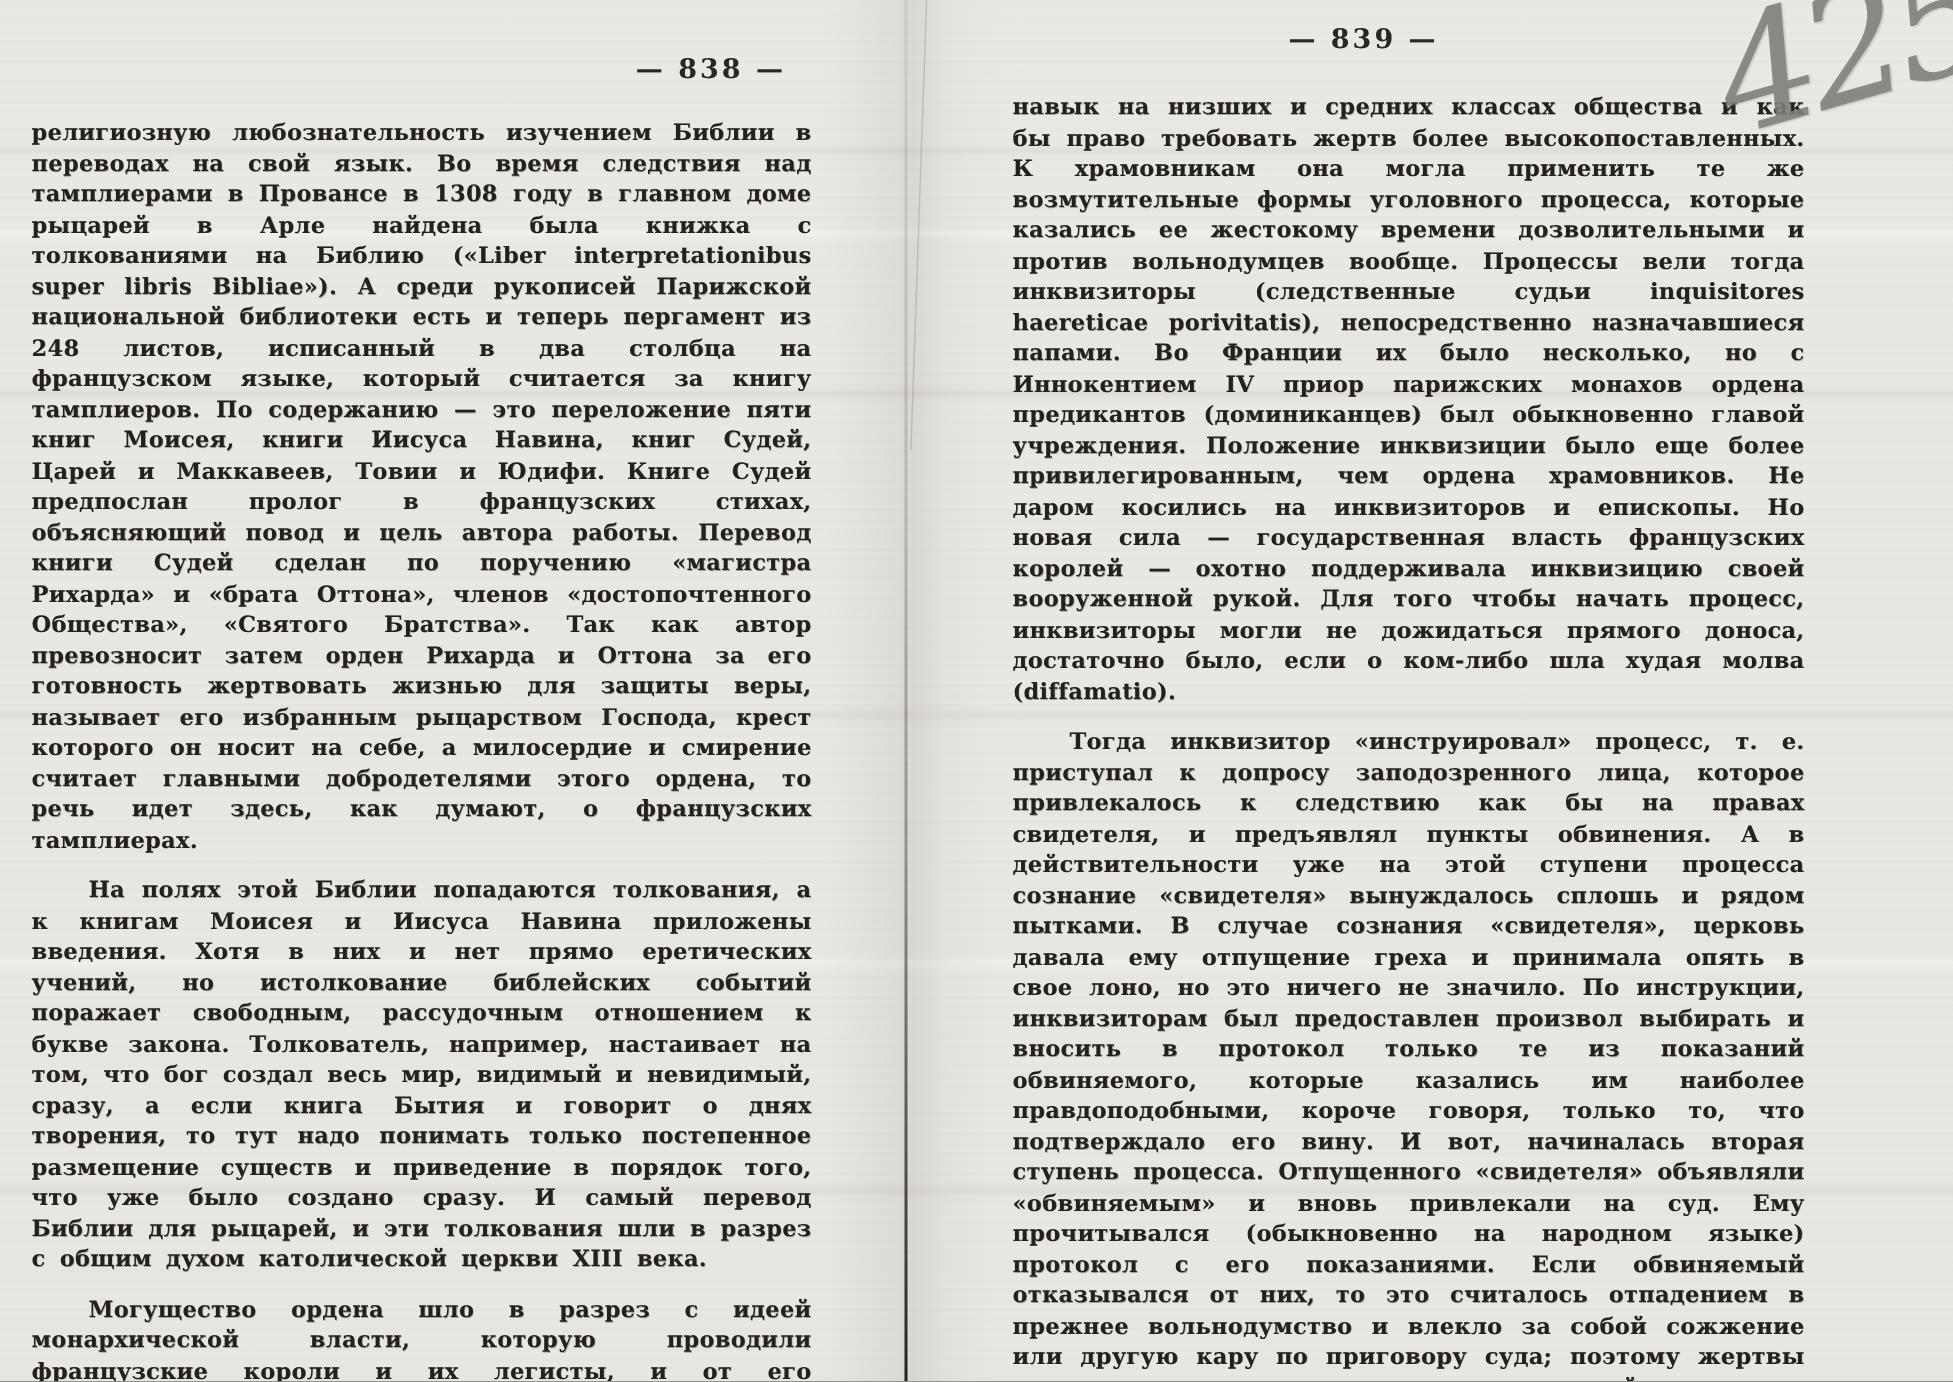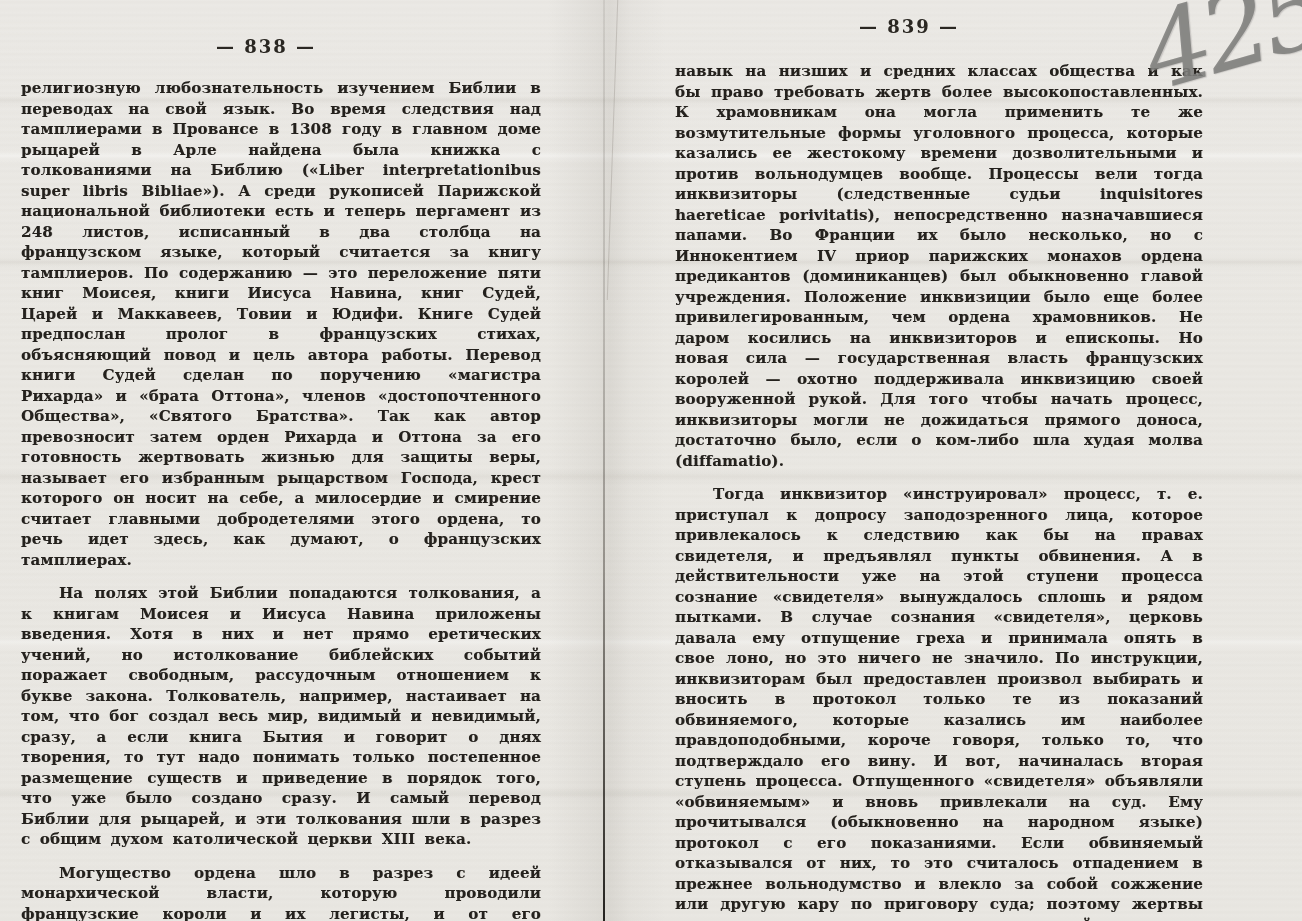--- a/index.html
+++ b/index.html
@@ -42,21 +42,21 @@
     transform:rotate(2deg);background:rgba(110,105,96,0.25);}
 
   .page{position:absolute;top:0;}
   .page-left{left:8px;width:546px;}
   .page-right{left:662px;width:554px;}
 
   .page-number{
     text-align:center;font-size:18px;font-weight:700;
     letter-spacing:2px;color:#2a2722;
   }
-  .page-left .page-number{margin:36px 30px 0 0;}
+  .page-left .page-number{margin:36px 30px 0 0;text-align:right;}
   .page-right .page-number{margin:16px 60px 0 0;}
 
   .body-text{font-size:15px;line-height:20.5px;font-weight:700;
     text-align:justify;word-spacing:4px;letter-spacing:0.2px;
     text-shadow:0.4px 0.4px 0 rgba(35,31,26,0.35);}
   .page-left .body-text{margin-top:21px;}
   .page-right .body-text{margin-top:24px;}
   .body-text p{margin:13px;text-indent:38px;}
   .body-text p.noindent{text-indent:0;}
 

